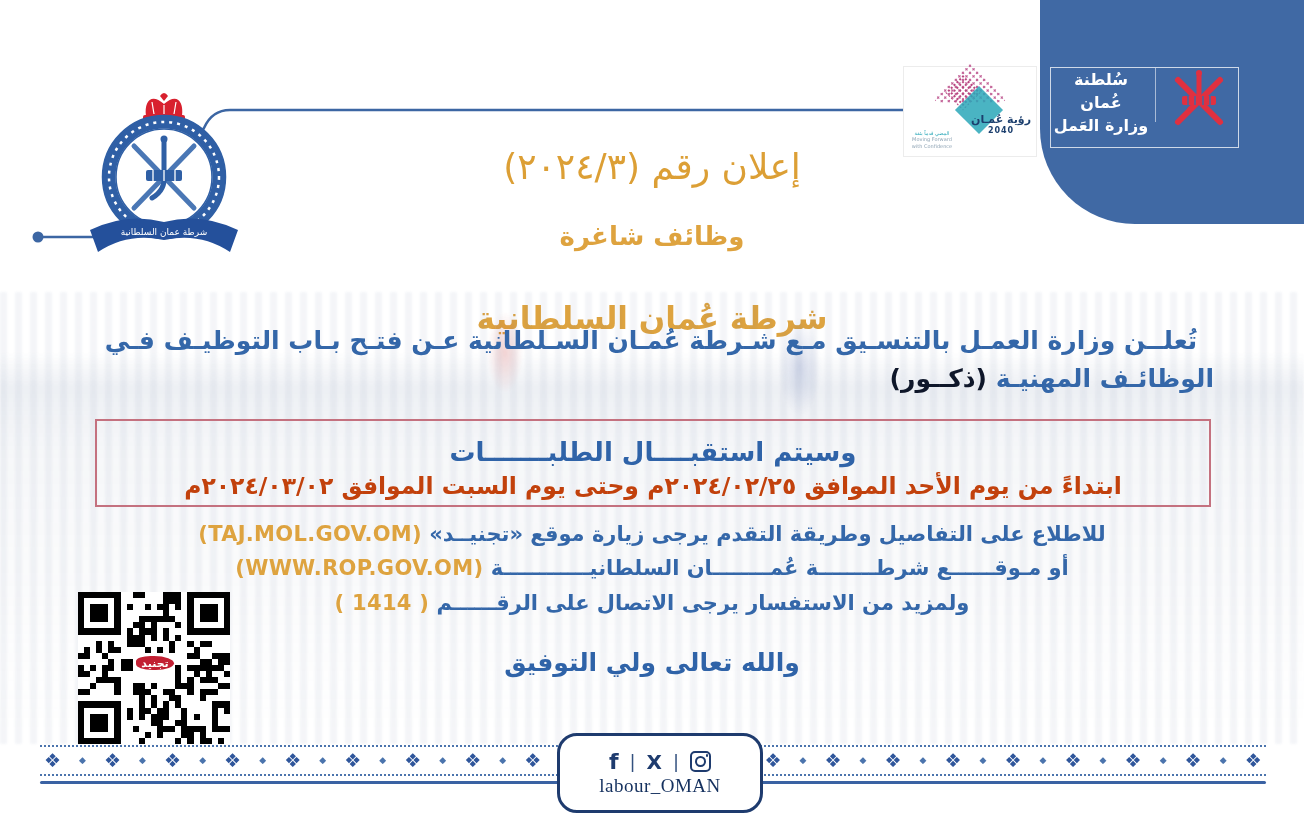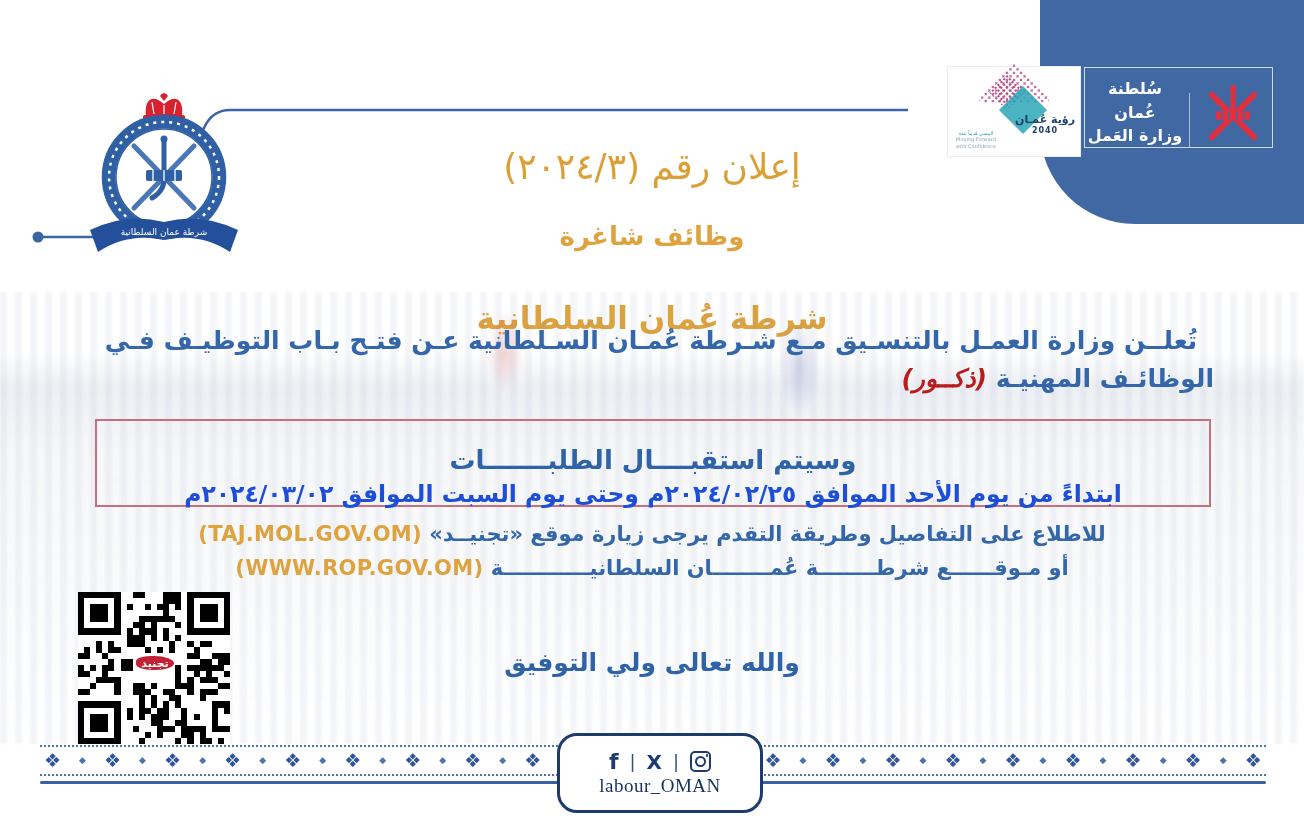--- a/index.html
+++ b/index.html
@@ -3,29 +3,29 @@
 <meta charset="utf-8">
 <style>
   html,body{margin:0;padding:0;background:#ffffff;}
   #doc{position:relative;width:1304px;height:818px;background:#fff;overflow:hidden;
        font-family:"DejaVu Sans",sans-serif;}
 
   
   .blue-shape{position:absolute;left:1040px;top:-22px;width:290px;height:246px;
       background:#4069A4;border-radius:0 0 0 95px;}
   .ministry-box{position:absolute;left:1050px;top:67px;width:187px;height:79px;
-      border:1px solid rgba(255,255,255,.75);display:flex;align-items:flex-end;z-index:3;margin-left:34px;}
+      border:1px solid rgba(255,255,255,.75);display:flex;align-items:flex-start;z-index:3;}
   .ministry-text{width:100px;text-align:center;color:#fff;line-height:1.45;
       font-size:16px;font-weight:700;}
   .ministry-div{width:1px;height:54px;background:rgba(255,255,255,.55);margin:0 4px;}
   .nat-emblem{flex:1;display:flex;justify-content:center;}
 
   
   .vision-card{position:absolute;left:903px;top:66px;width:132px;height:89px;background:#fff;
-      border:1px solid #ececec;z-index:3;margin-left:44px;}
+      border:1px solid #ececec;z-index:3;}
   .v-dots{position:absolute;left:40px;top:6px;width:52px;height:52px;transform:rotate(45deg);
       background:
         radial-gradient(circle 1.3px,#c05c93 1px,transparent 1.4px) 0 0/5px 5px;
       -webkit-mask-image:linear-gradient(135deg,#000 55%,transparent 56%);}
   .v-dots2{position:absolute;left:58px;top:26px;width:34px;height:34px;transform:rotate(45deg);
       background:#2aa7b8;opacity:.85;}
   .v-dots3{position:absolute;left:46px;top:12px;width:26px;height:26px;transform:rotate(45deg);
       background:radial-gradient(circle 1.3px,#b8457f 1px,transparent 1.4px) 0 0/4px 4px;}
   .v-title{position:absolute;right:5px;top:46px;color:#1c3f6e;font-size:11px;font-weight:800;text-align:center;}
   .v-year{font-size:8px;font-weight:700;letter-spacing:1px;color:#1c3f6e;}
@@ -52,27 +52,27 @@
         repeating-linear-gradient(90deg, rgba(90,110,150,.085) 0 7px, transparent 7px 15px),
         linear-gradient(180deg, rgba(255,255,255,0) 0 60px, rgba(110,130,165,.16) 95px,
             rgba(140,155,180,.10) 160px, rgba(160,170,190,.06) 300px, rgba(255,255,255,0) 440px);
       filter:blur(1px);opacity:.75;}
 
   
   .para{position:absolute;left:88px;top:322px;width:1126px;direction:rtl;color:#3467A9;
       font-weight:700;font-size:25px;line-height:38px;z-index:2;}
   .para .l1{white-space:nowrap;text-align:center;}
   .para .l2{text-align:right;}
-  .note-red{color:#b91c1c;font-style:italic;}
+  .note-red{color:#0f172a;}
 
   
   .period-box{position:absolute;left:95px;top:419px;width:1116px;height:88px;box-sizing:border-box;
-      border:2.5px solid #C4717F;direction:rtl;text-align:center;padding-top:24px;z-index:2;}
+      border:2.5px solid #C4717F;direction:rtl;text-align:center;padding-top:16px;z-index:2;}
   .pb-l1{color:#2F63A8;font-size:26px;font-weight:800;white-space:nowrap;}
-  .pb-l2{color:#1d4ed8;font-size:23.5px;font-weight:800;white-space:nowrap;margin-top:5px;}
+  .pb-l2{color:#c2410c;font-size:23.5px;font-weight:800;white-space:nowrap;margin-top:5px;}
 
   
   .info-line{position:absolute;left:0;right:0;text-align:center;direction:rtl;white-space:nowrap;
       color:#3467A9;font-size:21px;font-weight:700;z-index:2;}
   .gold-latin{color:#DEA33F;font-weight:700;direction:ltr;unicode-bidi:isolate;display:inline-block;
       font-size:21px;letter-spacing:.3px;}
   .closing{position:absolute;left:0;right:0;top:648px;text-align:center;direction:rtl;
       color:#2F63A8;font-size:25px;font-weight:700;z-index:2;}
 
   
@@ -211,20 +211,24 @@
     <div class="pb-l2">ابتداءً من يوم الأحد الموافق ٢٠٢٤/٠٢/٢٥م وحتى يوم السبت الموافق ٢٠٢٤/٠٣/٠٢م</div>
   </div>
 
   <div class="info-line" style="top:522px">
     <span>للاطلاع على التفاصيل وطريقة التقدم يرجى زيارة موقع «تجنيــد»</span>
     <span class="gold-latin">(TAJ.MOL.GOV.OM)</span>
   </div>
   <div class="info-line" style="top:556px">
     <span>أو مـوقــــــع شرطــــــــة عُمــــــــان السلطانيــــــــــــة</span>
     <span class="gold-latin">(WWW.ROP.GOV.OM)</span>
+  </div>
+  <div class="info-line" style="top:591px">
+    <span>ولمزيد من الاستفسار يرجى الاتصال على الرقــــــم</span>
+    <span class="gold-latin">( 1414 )</span>
   </div>
   <div class="closing">والله تعالى ولي التوفيق</div>
 
   <div class="qr">
     <svg id="qr-svg" width="152" height="152" viewBox="0 0 25 25" shape-rendering="crispEdges">
         <rect x="0" y="0" width="25" height="25" fill="#fff"></rect>
         <rect x="9" y="0" width="1" height="1" fill="#000"></rect>
         <rect x="10" y="0" width="1" height="1" fill="#000"></rect>
         <rect x="14" y="0" width="1" height="1" fill="#000"></rect>
         <rect x="15" y="0" width="1" height="1" fill="#000"></rect>

